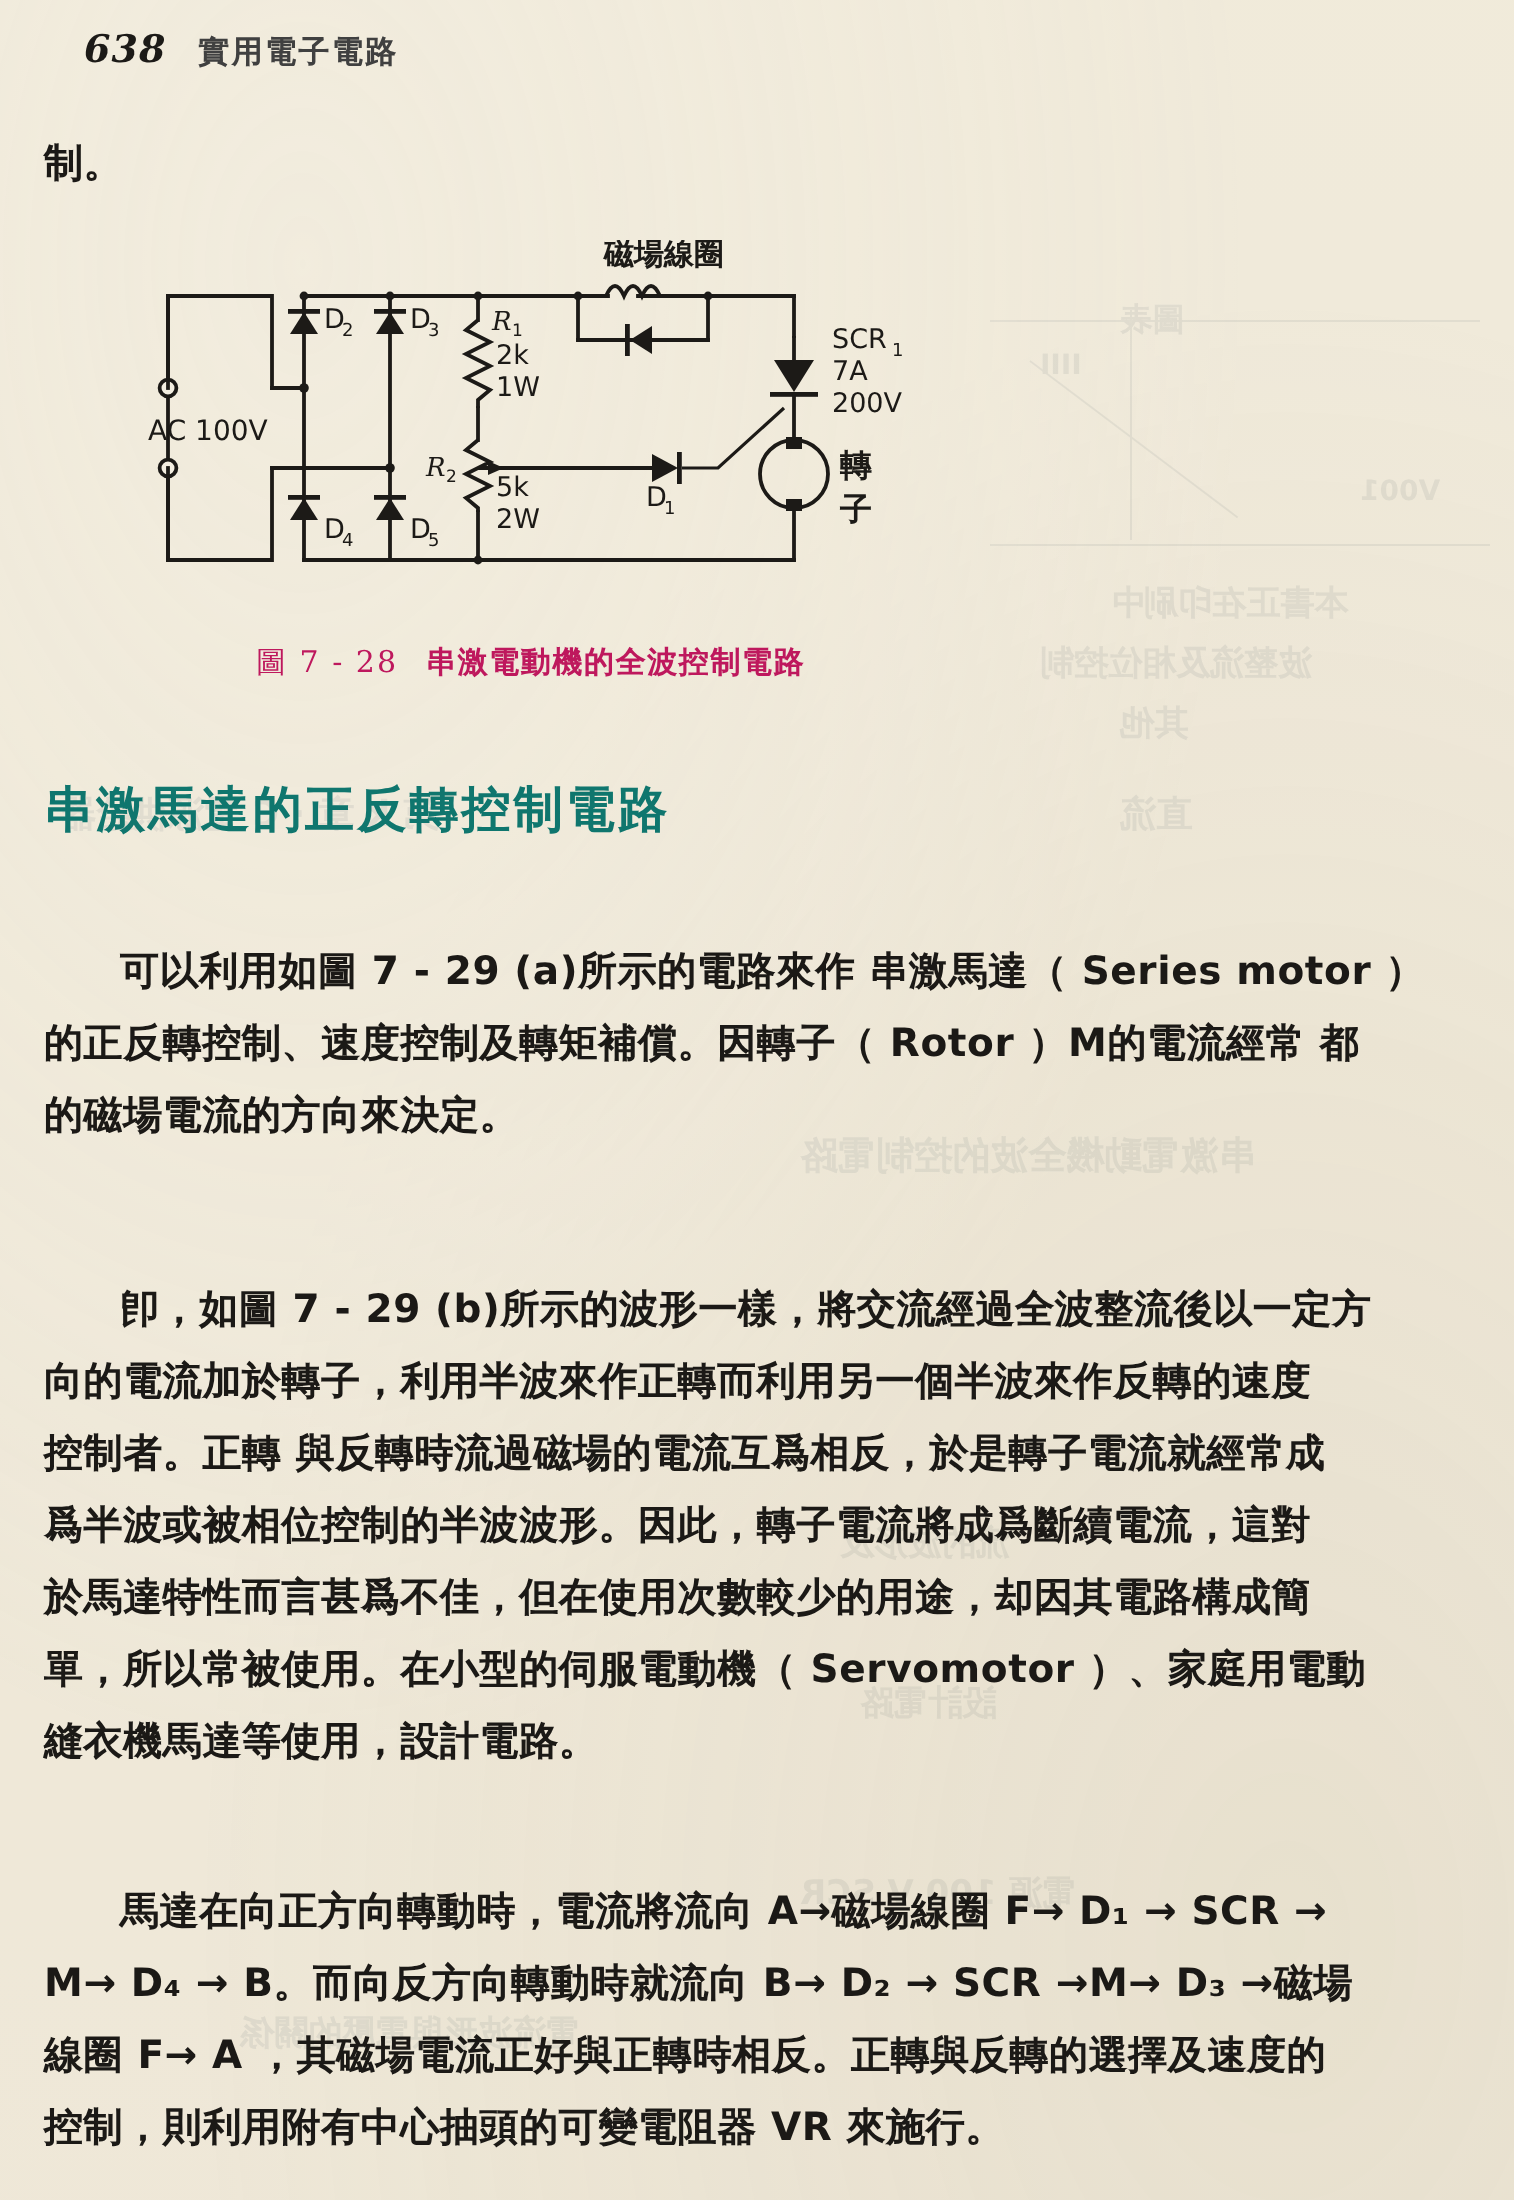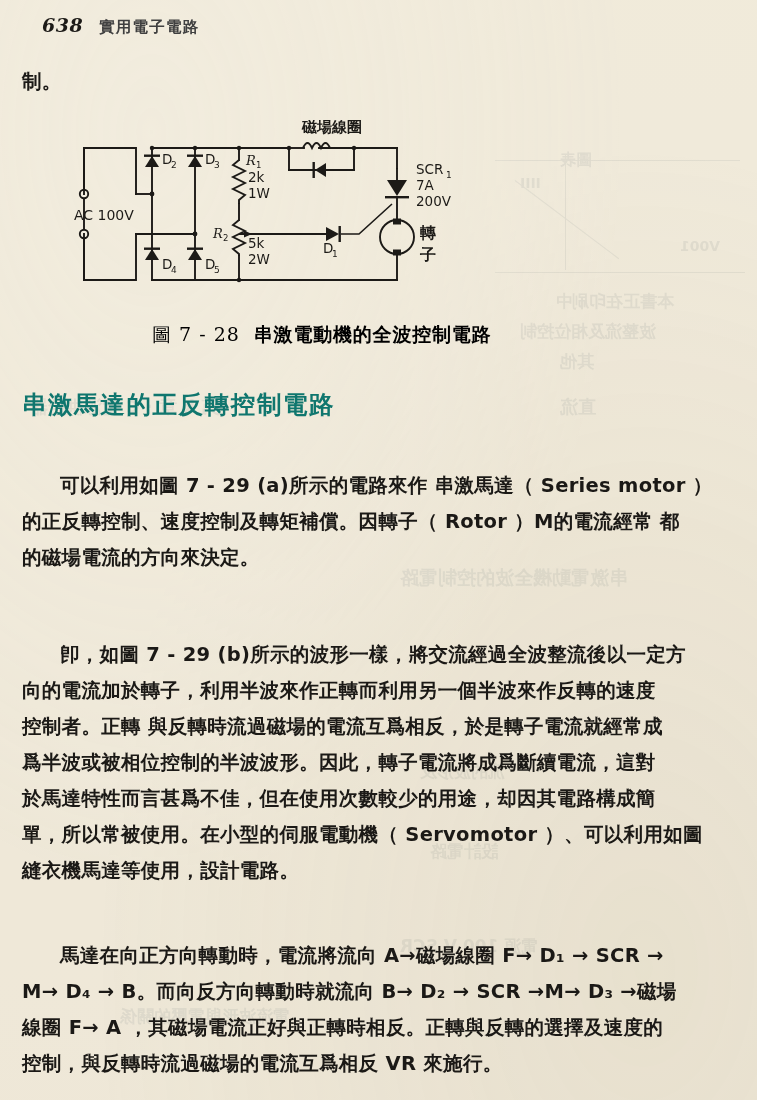--- a/index.html
+++ b/index.html
@@ -116,26 +116,25 @@
     left: 74px;
     top: 120px;
     width: 420px;
     height: 185px;
   }
   #figure svg { display: block; }
   #figure-caption {
     position: absolute;
     left: 128px;
     top: 322px;
-    font-size: 19px;
-    color: #000000;
+    font-size: 15px;
+    color: #be185d;
     letter-spacing: .8px;
     font-weight: 600;
     white-space: nowrap;
-    margin-left: 24px;
   }
   #figure-caption .capnum {
     font-family: "DejaVu Serif", serif;
     font-weight: normal;
     letter-spacing: 1px;
   }
   #figure-caption .captext { margin-left: 14px; }
 </style>
 </head>
 <body>
@@ -341,24 +340,24 @@
     <span class="lead-line">的正反轉控制、速度控制及轉矩補償。因轉子（ Rotor ）M的電流經常 都</span>
     <span class="lead-line">的磁場電流的方向來決定。</span>
   </div>
 
   <div class="para" style="top:637px;">
     <span class="lead-line indent">卽，如圖 7 - 29 (b)所示的波形一樣，將交流經過全波整流後以一定方</span>
     <span class="lead-line">向的電流加於轉子，利用半波來作正轉而利用另一個半波來作反轉的速度</span>
     <span class="lead-line">控制者。正轉 與反轉時流過磁場的電流互爲相反，於是轉子電流就經常成</span>
     <span class="lead-line">爲半波或被相位控制的半波波形。因此，轉子電流將成爲斷續電流，這對</span>
     <span class="lead-line">於馬達特性而言甚爲不佳，但在使用次數較少的用途，却因其電路構成簡</span>
-    <span class="lead-line">單，所以常被使用。在小型的伺服電動機（ Servomotor ）、可以利用如圖</span>
+    <span class="lead-line">單，所以常被使用。在小型的伺服電動機（ Servomotor ）、家庭用電動</span>
     <span class="lead-line">縫衣機馬達等使用，設計電路。</span>
   </div>
 
   <div class="para" style="top:938px;">
     <span class="lead-line indent">馬達在向正方向轉動時，電流將流向 A→磁場線圈 F→ D₁ → SCR →</span>
     <span class="lead-line">M→ D₄ → B。而向反方向轉動時就流向 B→ D₂ → SCR →M→ D₃ →磁場</span>
     <span class="lead-line">線圈 F→ A ，其磁場電流正好與正轉時相反。正轉與反轉的選擇及速度的</span>
-    <span class="lead-line">控制，與反轉時流過磁場的電流互爲相反 VR 來施行。</span>
+    <span class="lead-line">控制，則利用附有中心抽頭的可變電阻器 VR 來施行。</span>
   </div>
 
 </div>
 
 </body></html>

